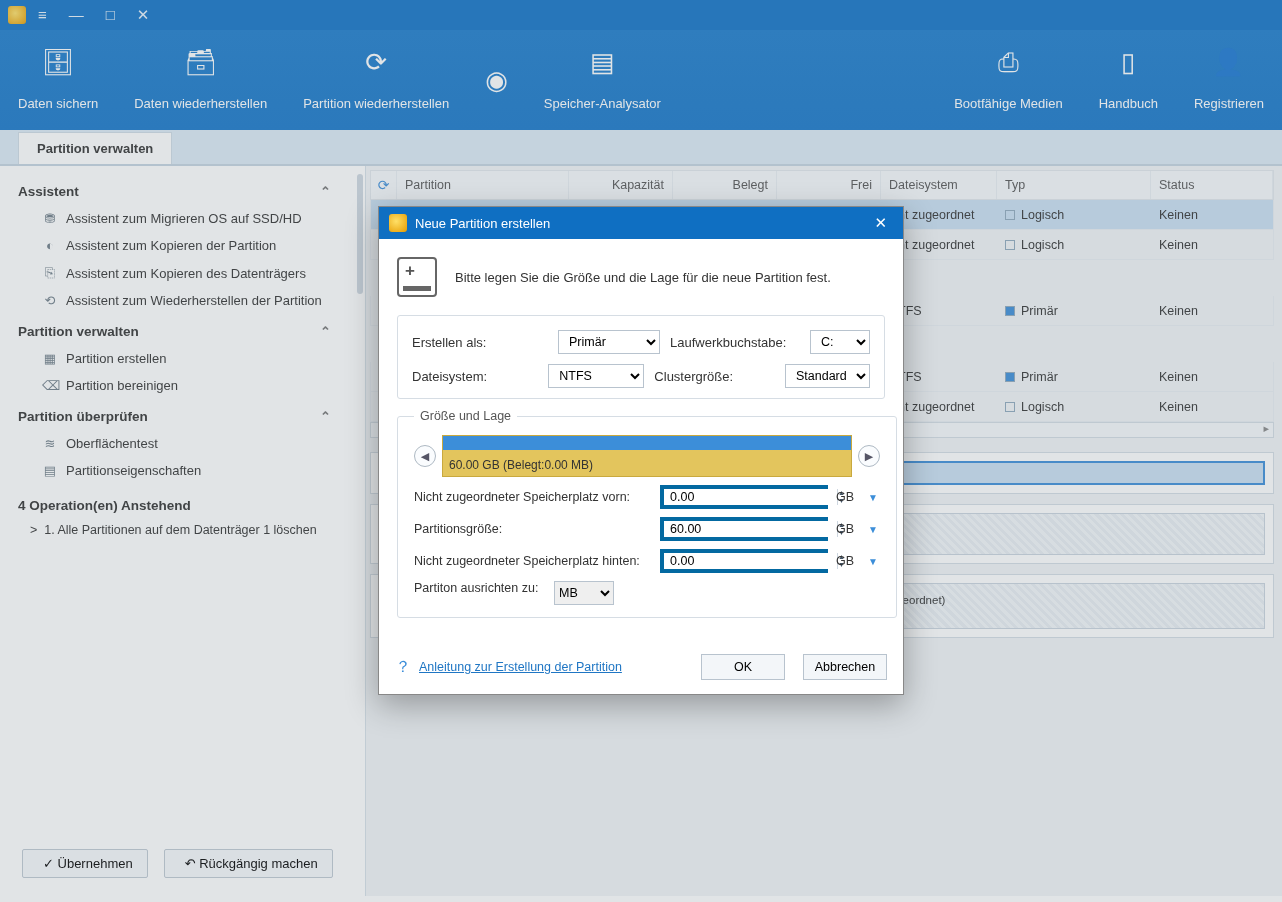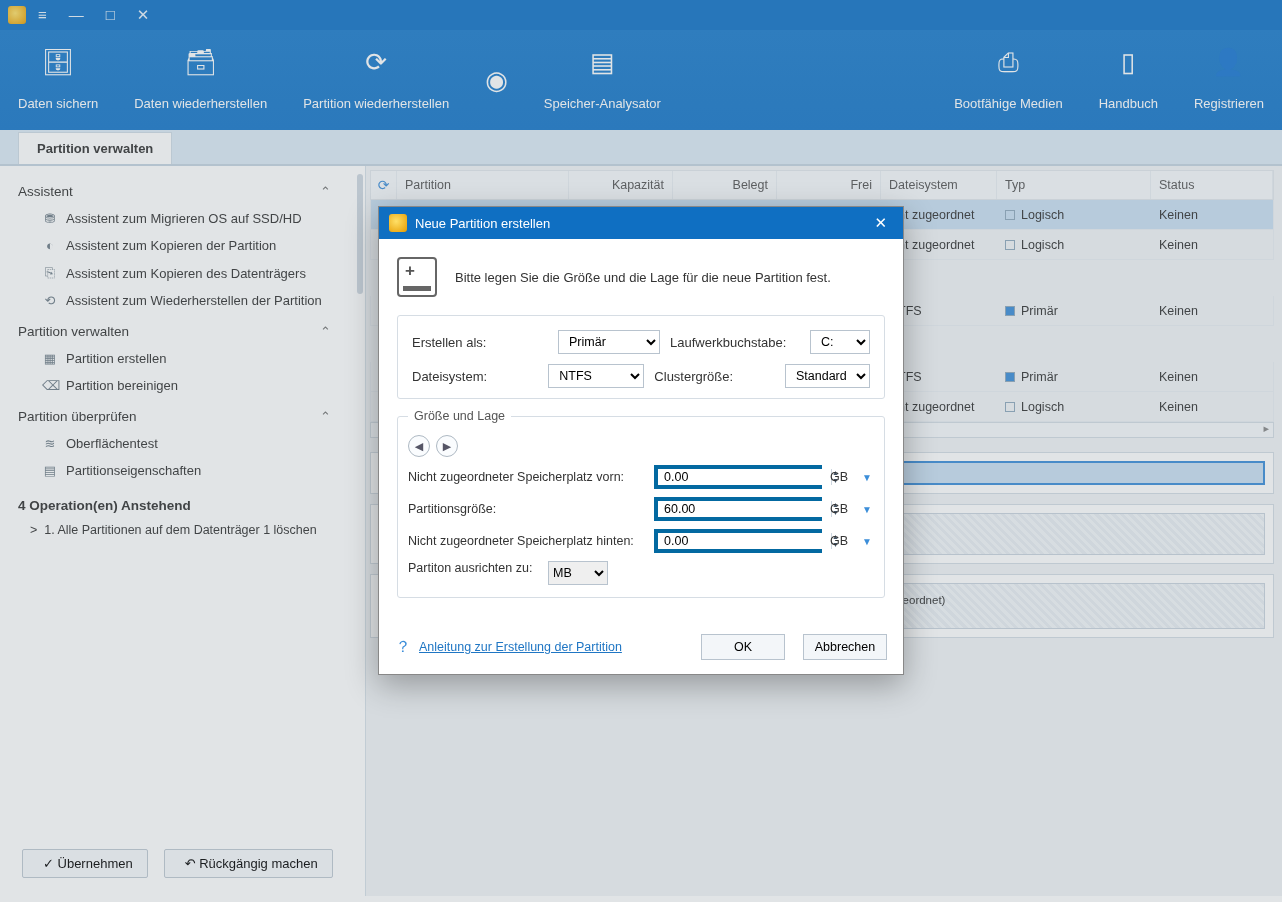--- a/index.html
+++ b/index.html
@@ -12,21 +12,21 @@
 .ribbon{height:100px;background:linear-gradient(#1b7bcc,#1777c9);display:flex;color:#fff;align-items:flex-end}
 .ribbon .rbtn{display:flex;flex-direction:column;align-items:center;justify-content:center;padding:0 18px;height:100%;cursor:pointer;font-size:13px}
 .rbtn .ricon{font-size:26px;height:46px;display:flex;align-items:center}
 .rbtn span:last-child{height:36px;display:flex;align-items:center}
 .ribbon .spacer{flex:1}
 .tabbar{height:36px;background:#dbe9f5;display:flex;align-items:flex-end;padding-left:18px;border-bottom:2px solid #c5d4e1}
 .tabbar .tab{background:#fff;border:1px solid #cfdbe6;border-bottom:none;padding:8px 18px;font-weight:600;color:#333;font-size:13px}
 .workspace{display:flex;height:calc(100% - 30px - 100px - 36px - 6px)}
 .sidebar{width:366px;background:#fff;border-right:1px solid #d7e0e8;padding:8px 10px 8px 18px;position:relative;overflow:hidden}
 .sidebar .sbar{position:absolute;right:2px;top:8px;width:6px;height:120px;background:#cfd8e1;border-radius:3px}
-.sbgroup{font-weight:400;font-size:13.5px;padding:10px 0 6px;display:flex;align-items:flex-start}
+.sbgroup{font-weight:700;font-size:13.5px;padding:10px 0 6px;display:flex;align-items:flex-start}
 .sbgroup .cx{margin-left:auto;margin-right:24px;font-size:13px;color:#777}
 .sbitem{padding:6px 0 6px 24px;font-size:13px;color:#333;cursor:pointer;display:flex;align-items:center;gap:8px}
 .sbitem .ic{width:16px;text-align:center;color:#6f7d88}
 .pending{font-weight:700;padding:14px 0 4px;font-size:13.5px}
 .pitem{padding:6px 0 6px 12px;font-size:12.5px}
 .bottombar{position:absolute;bottom:18px;left:22px;display:flex;gap:16px}
 .bottombar button{padding:6px 14px;border:1px solid #bfc9d3;background:#f7f9fc;border-radius:2px;font-size:13px;cursor:pointer}
 .bottombar button::before{content:'';display:inline-block;margin-right:6px}
 .right{flex:1;background:#f1f4f7;display:flex;flex-direction:column;padding:4px 8px 4px 4px}
 .thead{display:flex;background:#f7f9fc;border:1px solid #e2e7ec;height:30px;align-items:center;font-size:12.5px;color:#555}
@@ -57,21 +57,21 @@
 .dlg-head .dicon{width:40px;height:40px;border:2px solid #666;border-radius:4px;position:relative}
 .dlg-head .dicon::before{content:'+';position:absolute;top:2px;left:6px;font-size:17px;font-weight:700;color:#555}
 .dlg-head .dicon::after{content:'';position:absolute;bottom:4px;left:4px;right:4px;height:5px;background:#666}
 .fieldset{border:1px solid #d6dde4;border-radius:3px;padding:14px 14px 10px;margin-bottom:10px}
 .frow{display:flex;align-items:center;margin-bottom:10px;font-size:13px}
 .frow label{width:146px}
 .frow input[type=text],.frow select{border:1px solid #b8c3ce;height:24px;padding:0 6px;font-size:12.5px;background:#fff}
 .frow .wide{flex:1}
 .frow .sel{width:102px}
 .frow .lab2{width:140px;margin-left:10px}
-fieldset{border:1px solid #d6dde4;border-radius:3px;padding:12px 10px;margin-bottom:10px}
+fieldset{border:1px solid #d6dde4;border-radius:3px;padding:12px 16px;margin-bottom:10px}
 fieldset legend{font-size:12.5px;padding:0 6px;color:#555}
 .sliderrow{display:flex;align-items:center;gap:6px}
 .handle{width:22px;height:22px;border:1px solid #aeb9c3;border-radius:50%;background:#fafcfe;display:flex;align-items:center;justify-content:center;font-size:11px;color:#556;cursor:pointer}
 .partbar{flex:1;height:42px;border:1px solid #c9a93e;background:#e3c55d;position:relative;overflow:hidden}
 .partbar .used{position:absolute;inset:0;height:14px;background:#3c8ed9}
 .partbar .lbl{position:absolute;left:6px;bottom:4px;font-size:12px;color:#333}
 .numrow{display:flex;align-items:center;margin:8px 0;font-size:12.5px}
 .numrow label{width:246px}
 .numrow .numin{width:168px;height:24px;border:4px solid #0369a1;display:flex}
 .numrow .numin input{flex:1;border:none;padding:0 6px;font-size:12.5px}
@@ -336,20 +336,24 @@
     <select class="sel"><option>NTFS</option></select>
     <label class="lab2">Clustergröße:</label>
     <select class="sel" style="flex:1"><option>Standard</option></select>
    </div>
   </div>
 
   <fieldset>
    <legend>Größe und Lage</legend>
    <div class="sliderrow">
     <div class="handle">◀</div>
+    <div class="partbar">
+      <div class="used"></div>
+      <div class="lbl">60.00 GB (Belegt:0.00 MB)</div>
+    </div>
     <div class="handle">▶</div>
    </div>
    <div class="numrow">
     <label>Nicht zugeordneter Speicherplatz vorn:</label>
     <div class="numin">
             <input value="0.00" style="">
             <div class="spin">
               <span>▲</span>
               <span>▼</span>
             </div>

